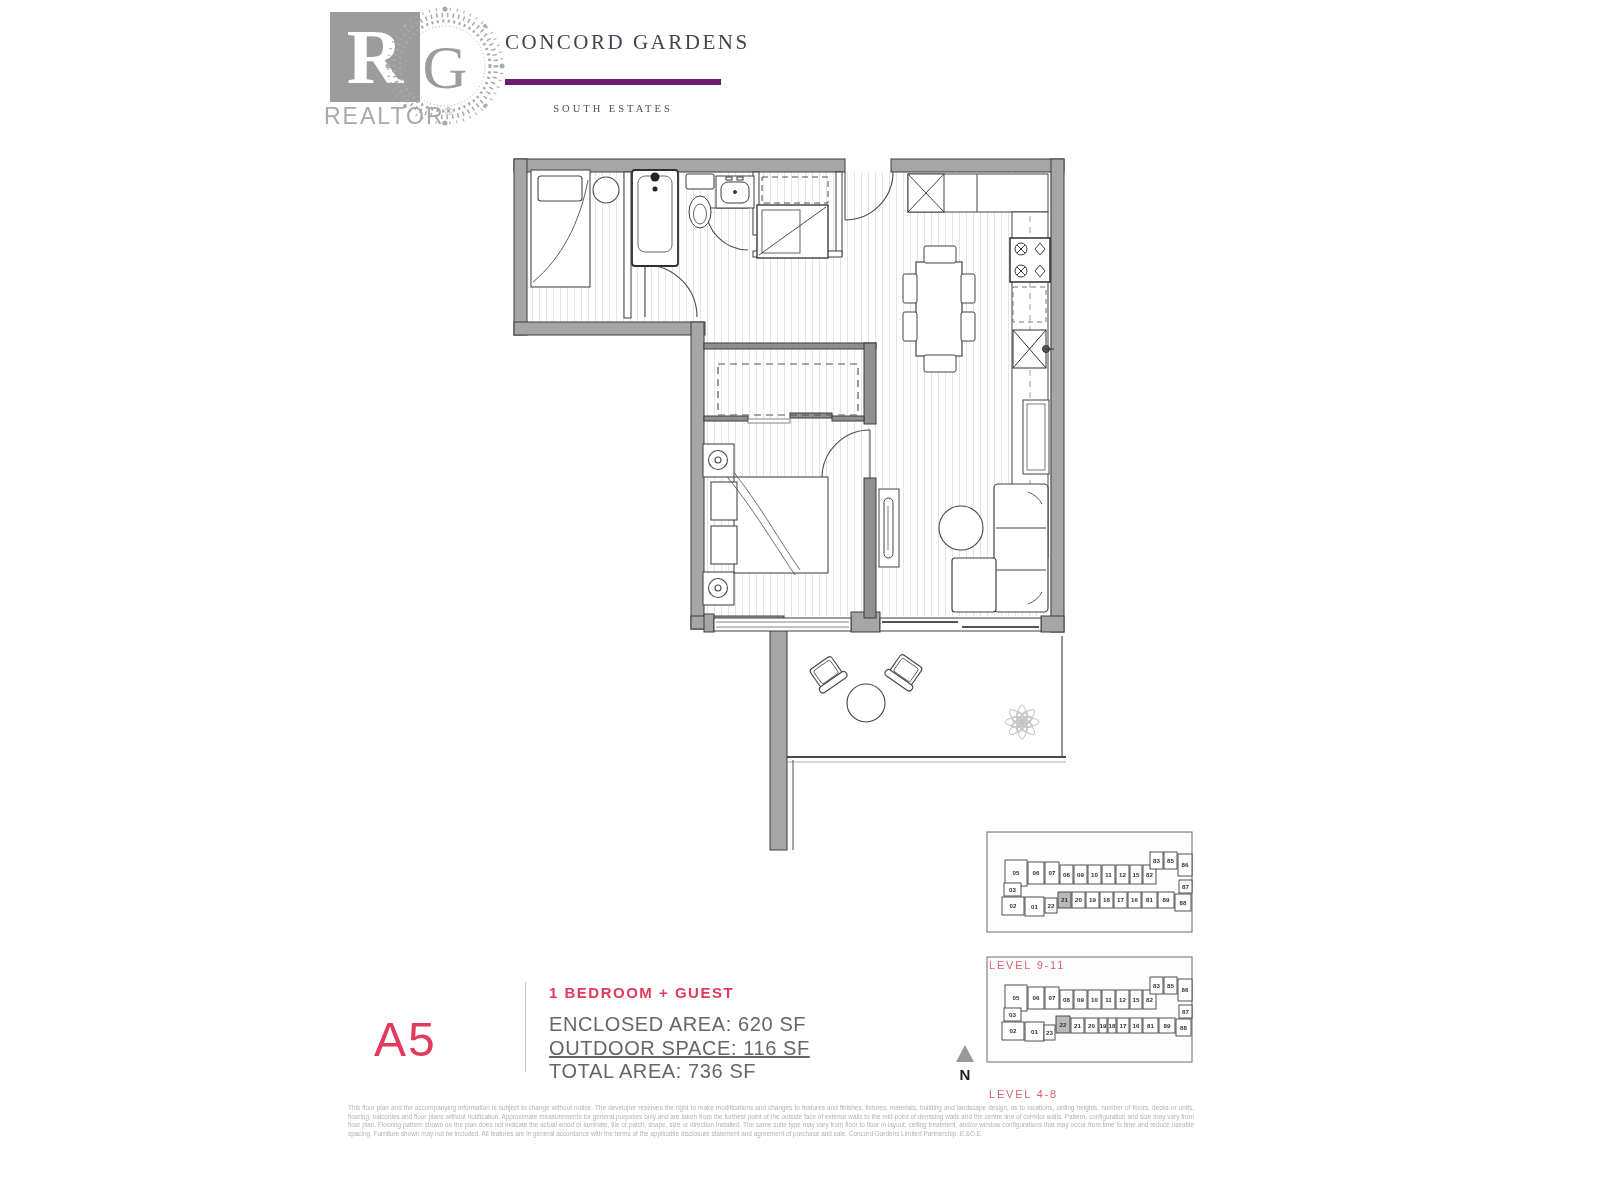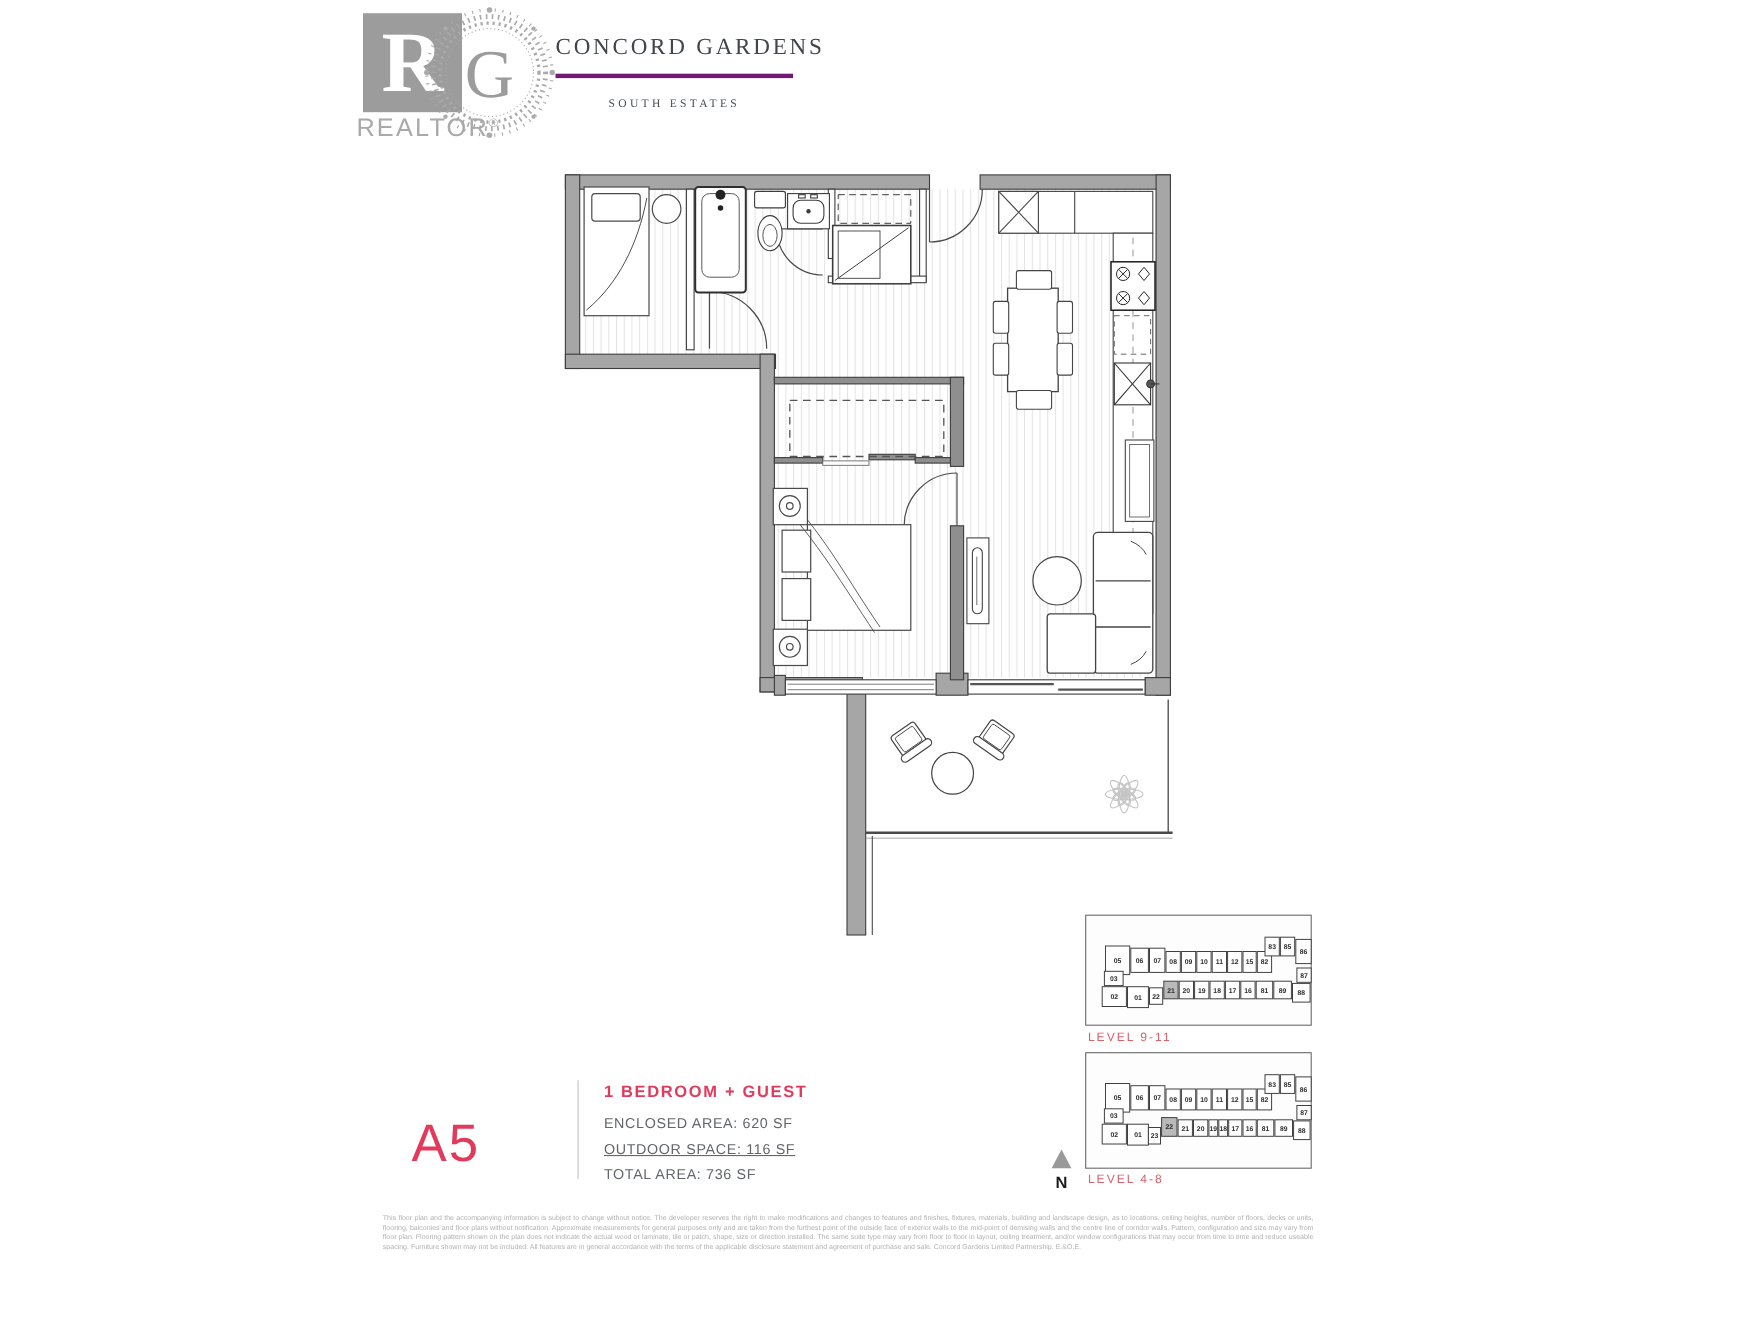--- a/index.html
+++ b/index.html
@@ -10,34 +10,34 @@
   
   .realtor-box{left:330px;top:12px;width:90px;height:90px;background:#9c9c9c;
                display:flex;align-items:center;justify-content:center;}
   .realtor-box span{font-family:"Liberation Serif",serif;font-weight:bold;font-size:78px;
                     color:#ffffff;line-height:1;}
   .realtor-word{left:324px;top:103px;font-size:23px;letter-spacing:2px;color:#a9a9a9;font-weight:400;}
   .realtor-word sup{font-size:11px;}
   .wreath{left:383px;top:4px;}
   .brand{left:505px;top:30px;width:216px;}
   .brand-name{font-family:"Liberation Serif",serif;font-size:21px;letter-spacing:2.5px;
-              color:#41464c;padding-bottom:12px;border-bottom:4px solid #701a75;white-space:nowrap;}
+              color:#41464c;padding-bottom:24px;border-bottom:6px solid #701a75;white-space:nowrap;}
   .brand-sub{font-family:"Liberation Serif",serif;font-size:10.5px;letter-spacing:3px;color:#4a5056;
              text-align:center;margin-top:18px;}
 
   
   .plan-code{left:374px;top:1012px;font-size:48px;color:#e23a5c;letter-spacing:2px;font-weight:500;}
   .info-divider{left:525px;top:982px;width:1px;height:90px;background:#c3c3c3;}
   .plan-type{left:549px;top:984px;font-size:15px;font-weight:bold;letter-spacing:1.5px;color:#e23a5c;}
-  .area-line{font-size:13px;color:#63676c;letter-spacing:.6px;}
+  .area-line{font-size:20px;color:#63676c;letter-spacing:.6px;}
   .area1{left:549px;top:1013px;}
   .area2{left:549px;top:1037px;text-decoration:underline;}
   .area3{left:549px;top:1060px;}
 
-  .level-label{font-size:11px;letter-spacing:1.8px;color:#d8626e;font-weight:500;}
+  .level-label{font-size:11px;letter-spacing:1.8px;color:#d8626e;font-weight:500;margin-top:22px;}
   .lvl1{left:989px;top:937px;}
   .lvl2{left:989px;top:1066px;}
 
   .disclaimer{left:348px;top:1104px;width:846px;font-size:6.4px;line-height:1.35;
               color:#b2b2b2;text-align:justify;}
   svg{display:block;}
 </style>
 </head>
 <body>
 

